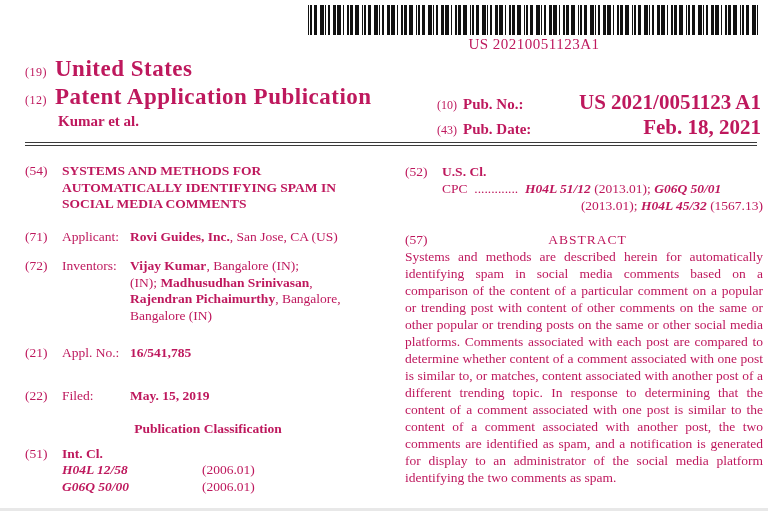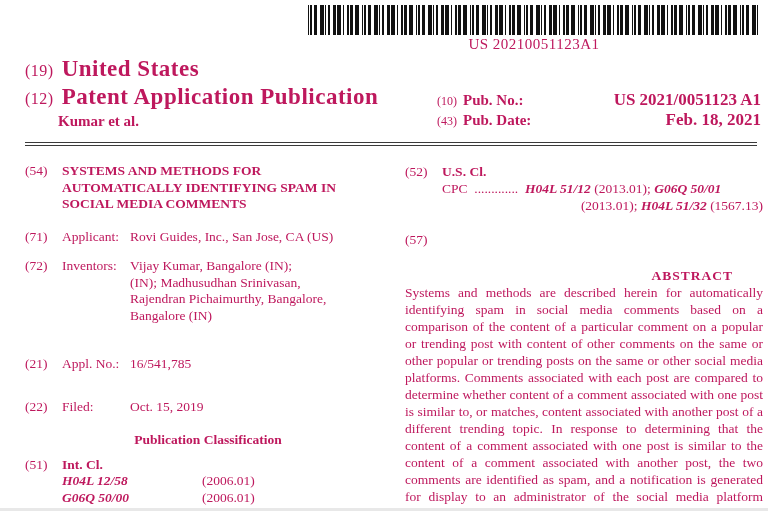--- a/index.html
+++ b/index.html
@@ -16,55 +16,55 @@
   
   .barcode { position:absolute; top:5px; left:308px; width:452px; text-align:center; }
   .barcode-bars { width:452px; height:30px; display:flex; align-items:stretch; overflow:hidden; }
   .barcode-bars span { flex:0 0 auto; background:#111; height:100%; }
   .barcode-text { font-size:15px; letter-spacing:0.5px; margin-top:1px; }
 
   
   .hdr-country  { position:absolute; top:56px;  left:25px; font-size:23px; font-weight:bold; letter-spacing:0.5px; }
   .hdr-doctype  { position:absolute; top:84px;  left:25px; font-size:23px; font-weight:bold; letter-spacing:0.5px; }
   .hdr-authors  { position:absolute; top:113px; left:58px; font-size:15px; font-weight:bold; }
-  .hdr-code { font-size:16px; font-weight:normal; margin-right:8px; }
+  .hdr-code { font-size:12px; font-weight:normal; margin-right:8px; }
   .hdr-right { position:absolute; top:90px; left:437px; width:324px; }
   .hdr-right .row { display:flex; align-items:baseline; white-space:nowrap; }
   .hdr-right .code { font-size:12px; margin-right:6px;text-align:center; }
   .hdr-right .lbl { font-size:15px; font-weight:bold; margin-right:8px; }
-  .hdr-right .val { font-size:17px; font-weight:bold; margin-left:auto; }
+  .hdr-right .val { font-size:21px; font-weight:bold; margin-left:auto; }
   .hdr-rule { position:absolute; top:142px; left:25px; right:11px; height:4px;
               border-top:1.5px solid #3a3a3a; border-bottom:1.5px solid #3a3a3a; }
 
   
   .col-left  { position:absolute; top:155px; left:25px;  width:366px; font-size:13.5px; line-height:16.5px; }
   .col-right { position:absolute; top:155px; left:405px; width:358px; font-size:13.5px; line-height:17px; }
   .entry { display:flex; align-items:flex-start; }
   .pcode { flex:0 0 37px; font-size:13.5px; }
   .content { flex:1; }
   .lblcol { display:inline-block; width:68px; }
-  b.name { font-weight:normal; }
+  b.name { font-weight:bold; }
   .bi { font-weight:bold; font-style:italic; }
   .caps { font-weight:bold; }
 
   .t-title   { margin-top:8px; }
   .t-title .content { font-weight:bold; max-width:308px; }
   .t-appl    { margin-top:16px; }
   .t-inv     { margin-top:13px; }
-  .t-applno  { margin-top:32px;justify-content:space-between; }
+  .t-applno  { margin-top:21px;justify-content:space-between; }
   .t-filed   { margin-top:26px; }
   .t-pubclass{ margin-top:17px; text-align:center; font-weight:bold; }
   .t-intcl   { margin-top:8px; }
   .intcl-row { display:flex; }
   .intcl-cls { flex:0 0 140px; }
 
   .t-uscl { margin-top:8px; }
   .cpc-line2 { text-align:right; }
   .t-abs-head { margin-top:17px; display:flex; }
-  .t-abs-head .head { flex:1; text-align:right; font-weight:bold; letter-spacing:1px; margin-right:30px;margin-top:36px; }
+  .t-abs-head .head { flex:1; text-align:center; font-weight:normal; letter-spacing:1px; margin-right:30px; }
   .abstract { text-align:justify; }
 </style>
 </head>
 <body>
 
 <div class="page">
 
   <div class="barcode">
     <div class="barcode-bars">
         <span style="width:1px;margin-right:1px"></span>
@@ -220,21 +220,21 @@
       </span>
     </div>
 
     <div class="entry t-applno">
       <span class="pcode">(21)</span>
       <span class="content"><span class="lblcol">Appl. No.:</span><b class="name">16/541,785</b></span>
     </div>
 
     <div class="entry t-filed">
       <span class="pcode">(22)</span>
-      <span class="content"><span class="lblcol">Filed:</span><b class="name">Oct. 15, 2019</b></span>
+      <span class="content"><span class="lblcol">Filed:</span><b class="name">May. 15, 2019</b></span>
     </div>
 
     <div class="t-pubclass">Publication Classification</div>
 
     <div class="entry t-intcl">
       <span class="pcode">(51)</span>
       <span class="content">
         <div class="caps">Int. Cl.</div>
         <div class="intcl-row">
           <span class="intcl-cls bi">H04L 12/58</span>
@@ -248,21 +248,21 @@
     </div>
   </div>
 
   <div class="col-right">
 
     <div class="entry t-uscl">
       <span class="pcode">(52)</span>
       <span class="content">
         <div class="caps">U.S. Cl.</div>
         <div><span>CPC</span>&nbsp;&nbsp;<span>.............</span>&nbsp;&nbsp;<span class="bi">H04L 51/12</span><span> (2013.01); </span><span class="bi">G06Q 50/01</span></div>
-        <div class="cpc-line2"><span>(2013.01); </span><span class="bi">H04L 51/32</span><span> (1567.13)</span></div>
+        <div class="cpc-line2"><span>(2013.01); </span><span class="bi">H04L 45/32</span><span> (1567.13)</span></div>
       </span>
     </div>
 
     <div class="t-abs-head">
       <span class="pcode">(57)</span>
       <span class="head">ABSTRACT</span>
     </div>
 
     <p class="abstract">Systems and methods are described herein for automatically identifying spam in social media comments based on a comparison of the content of a particular comment on a popular or trending post with content of other comments on the same or other popular or trending posts on the same or other social media platforms. Comments associated with each post are compared to determine whether content of a comment associated with one post is similar to, or matches, content associated with another post of a different trending topic. In response to determining that the content of a comment associated with one post is similar to the content of a comment associated with another post, the two comments are identified as spam, and a notification is generated for display to an administrator of the social media platform identifying the two comments as spam.</p>
   </div>

